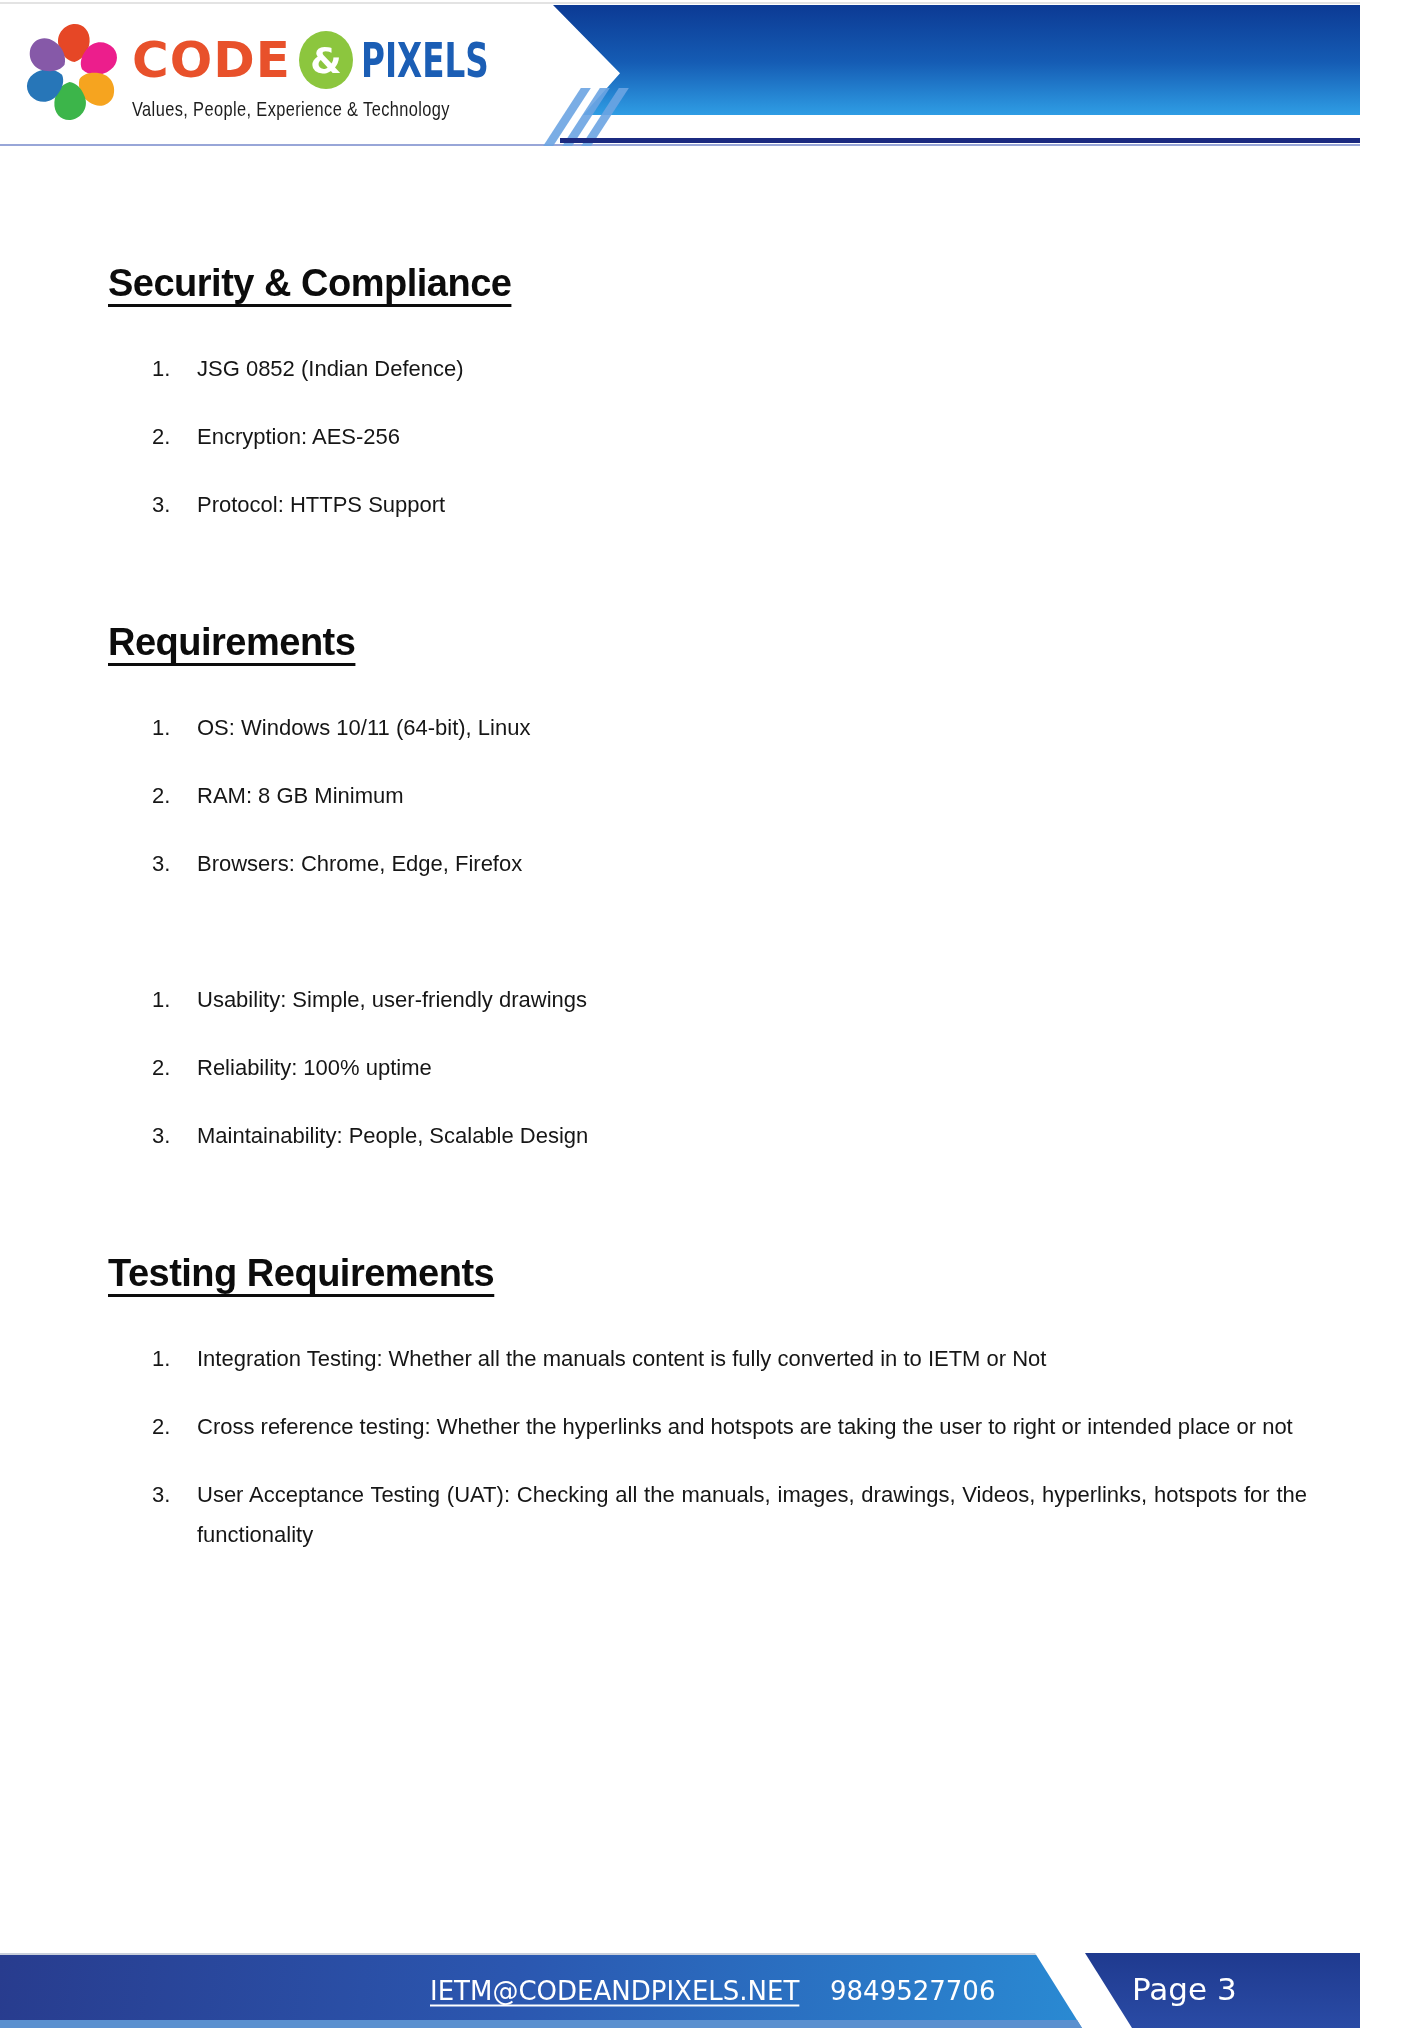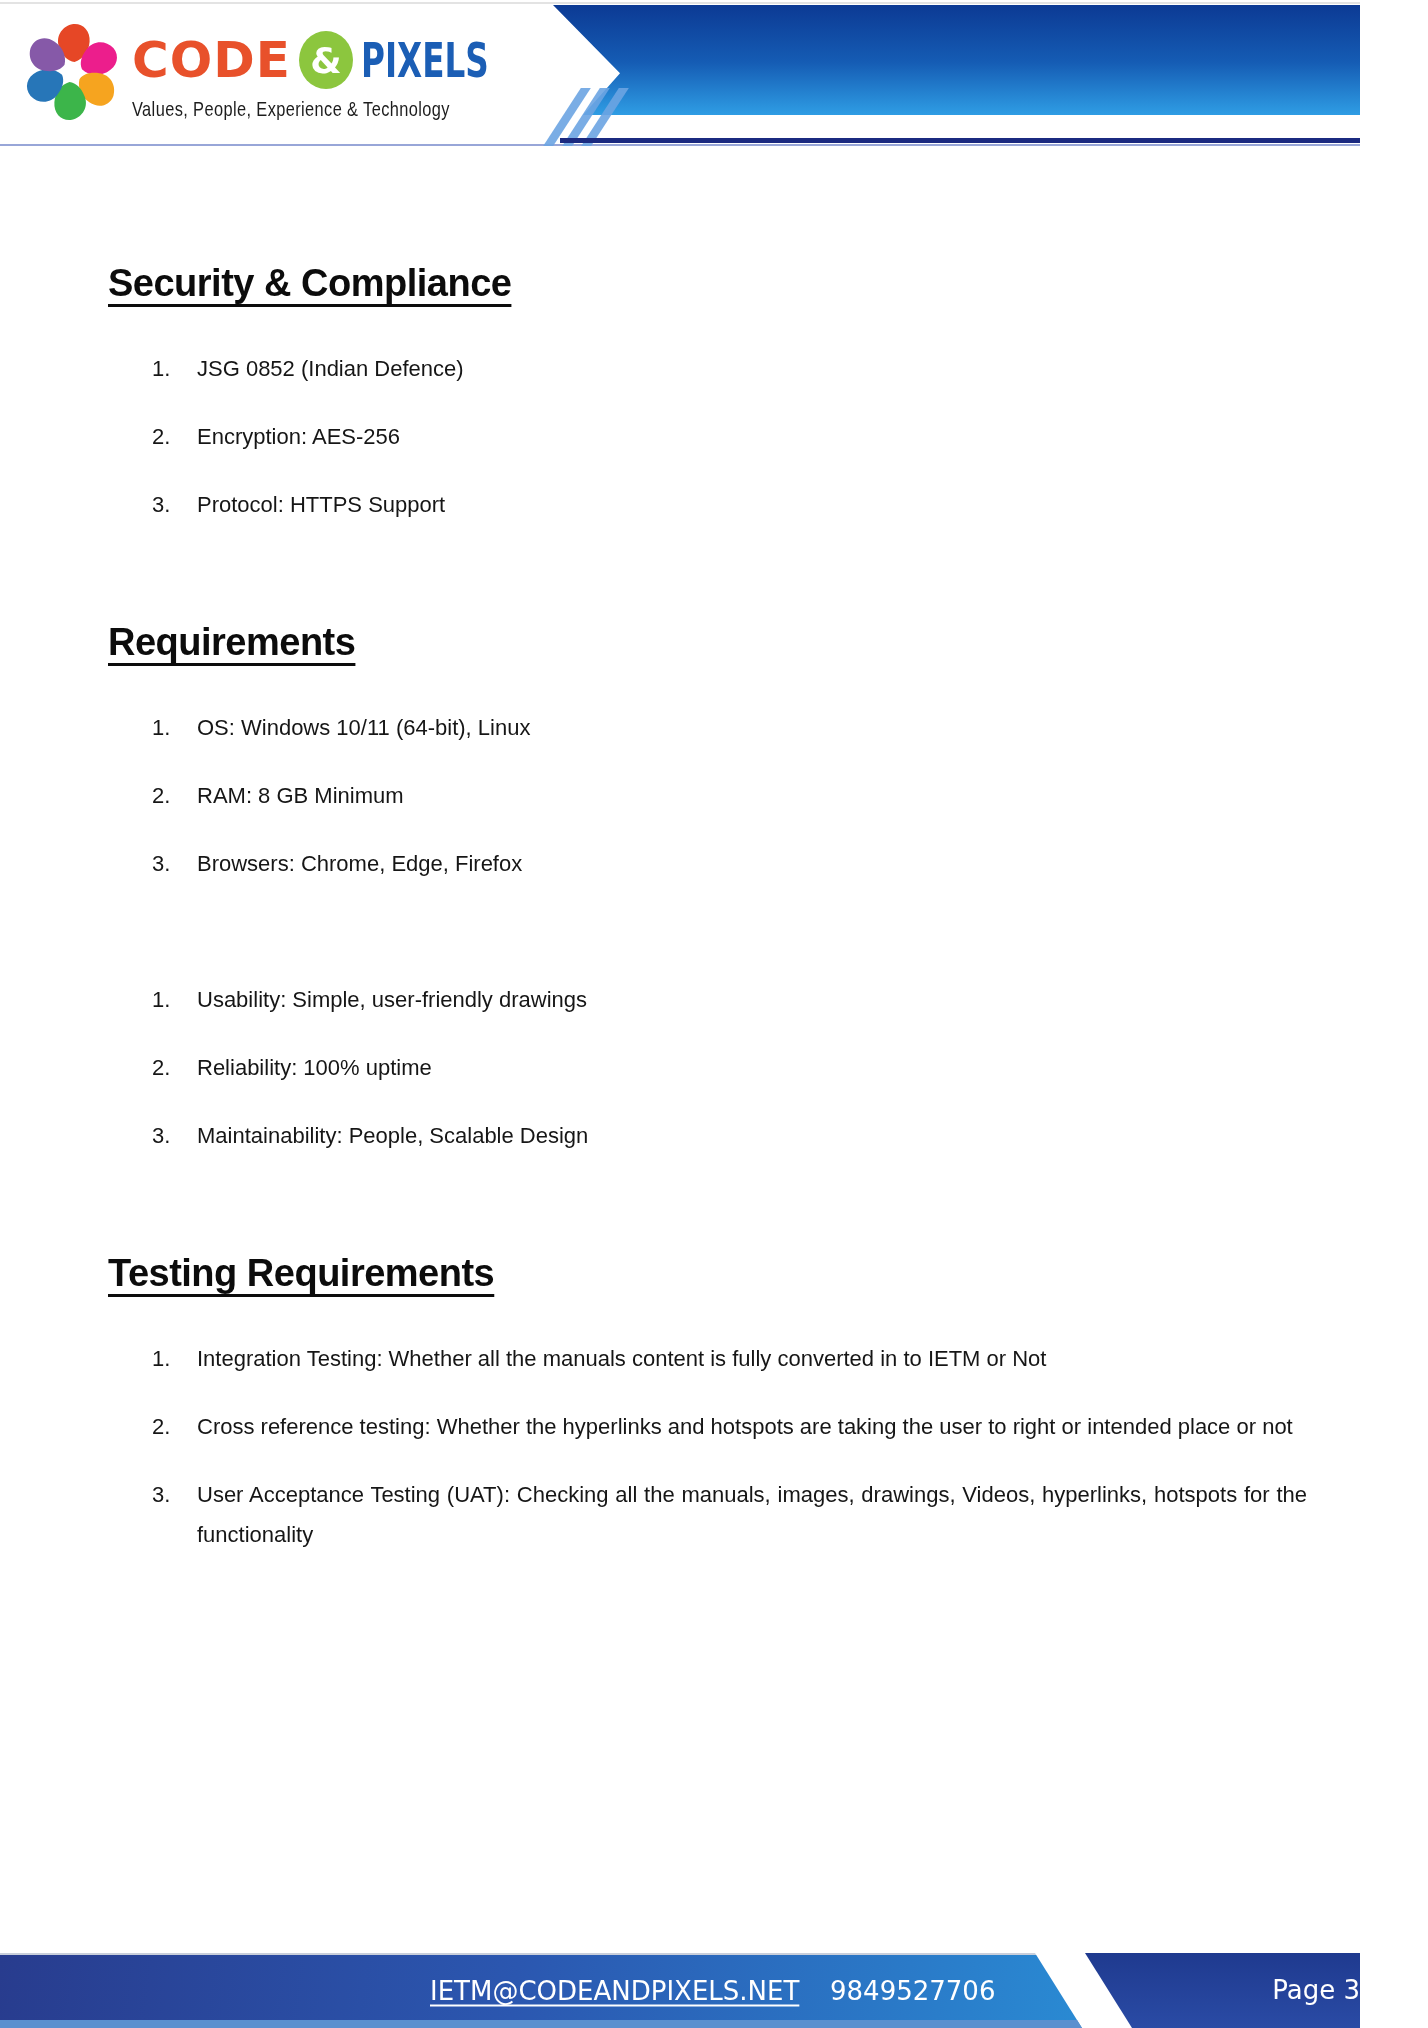--- a/index.html
+++ b/index.html
@@ -50,21 +50,21 @@
           border-top:2px solid #c9cfdb;}
   .f-main::after{content:"";position:absolute;left:0;right:0;bottom:0;height:8px;background:var(--footer-strip);}
   .f-main .f-site{position:absolute;left:28px;top:50%;transform:translateY(-55%);font-size:23px;letter-spacing:.5px;margin-top:44px;}
   .f-main .f-email{position:absolute;left:430px;top:50%;transform:translateY(-55%);font-size:26px;color:#fff;
                    text-decoration:underline;text-decoration-thickness:2px;text-underline-offset:5px;cursor:pointer;}
   .f-main .f-phone{position:absolute;left:830px;top:50%;transform:translateY(-55%);font-size:26px;}
   .f-page{position:absolute;inset:0;
           clip-path:polygon(1085px 0,100% 0,100% 100%,1132px 100%);
           background:linear-gradient(180deg,var(--footer-page-top),var(--footer-page-bottom));}
   .f-page span{position:absolute;left:1132px;right:0;top:50%;transform:translateY(-55%);
-               text-align:right;font-size:26px;}
+               text-align:left;font-size:31px;}
 </style>
 </head>
 <body>
 
 <div class="page">
 
   <header>
     <div class="top-edge"></div>
     <div class="band"></div>
     <div class="stripes">

